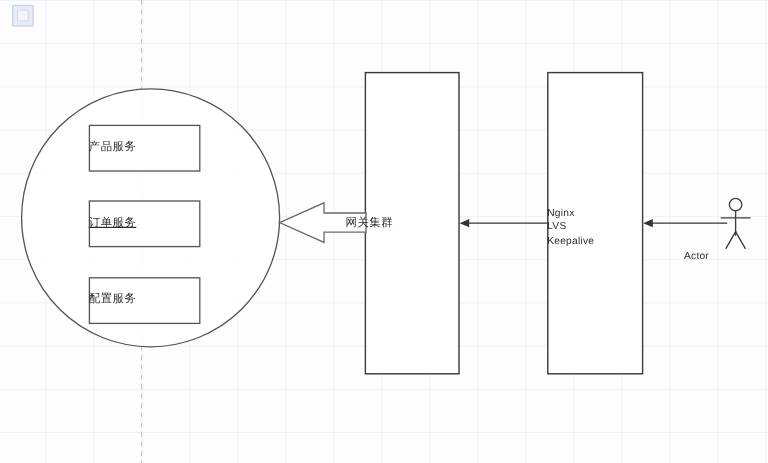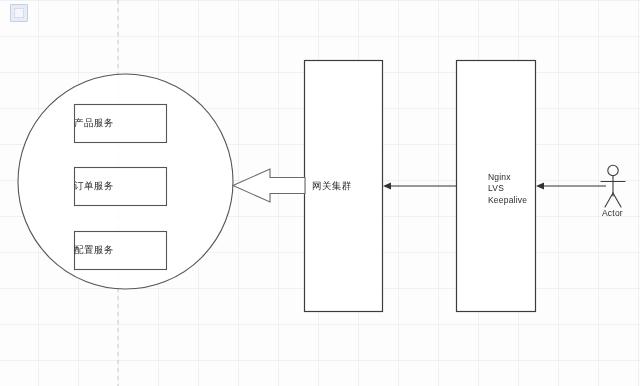--- a/index.html
+++ b/index.html
@@ -29,21 +29,21 @@
   .node-label {
     position: absolute;
     text-align: left;
     color: #2b2b2b;
     line-height: 1.35;
     white-space: pre-line;
     pointer-events: none;
     user-select: none;
   }
   .cjk { font-size: 9.5px; letter-spacing: 0.4px; }
-  .latin { font-size: 8.5px; letter-spacing: 0.2px; margin-left: 32px; }
+  .latin { font-size: 8.5px; letter-spacing: 0.2px; }
   .corner-chip {
     position: absolute;
     left: 10px;
     top: 4px;
     width: 18px;
     height: 18px;
     background: #e8ecf7;
     border: 1px solid #c5cee3;
     border-radius: 1px;
     box-sizing: border-box;
@@ -101,26 +101,26 @@
       <circle cx="613" cy="170.5" r="5.2"></circle>
       <line x1="601" y1="181.5" x2="625" y2="181.5"></line>
       <line x1="613" y1="175.7" x2="613" y2="196"></line>
       <line x1="613" y1="193" x2="605" y2="207"></line>
       <line x1="613" y1="193" x2="621" y2="207"></line>
     </g>
   </svg>
 
   <div class="node-label cjk" style="left:74px; top:117px; width:92px;">产品服务</div>
 
-  <div class="node-label cjk" style="left:74px; top:180px; width:92px;">订单服务</div>
+  <div class="node-label cjk" style="left:74px; top:180px; width:92px;text-decoration:underline;">订单服务</div>
 
   <div class="node-label cjk" style="left:74px; top:244px; width:92px;">配置服务</div>
 
 
-  <div class="node-label cjk" style="left:312px; top:180px; width:92px;">网关集群</div>
+  <div class="node-label cjk" style="left:288px; top:180px; width:92px;">网关集群</div>
 
   <div class="node-label latin" style="left:456px; top:172px; width:80px;">Nginx
 LVS
 Keepalive</div>
 
   <div class="node-label latin" style="left:570px; top:208px; width:40px;">Actor</div>
 
 
 </div>
 

